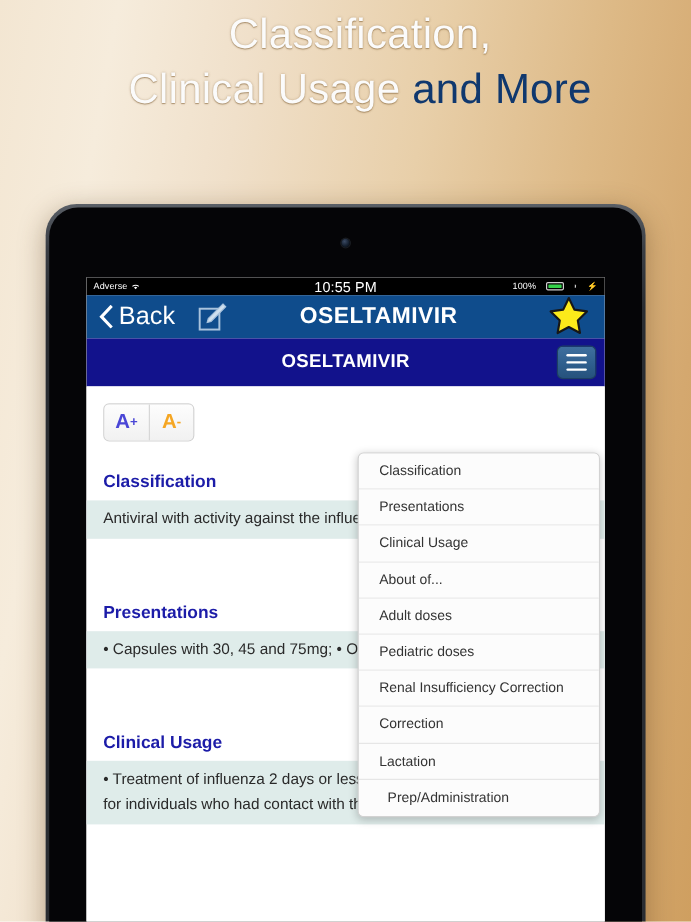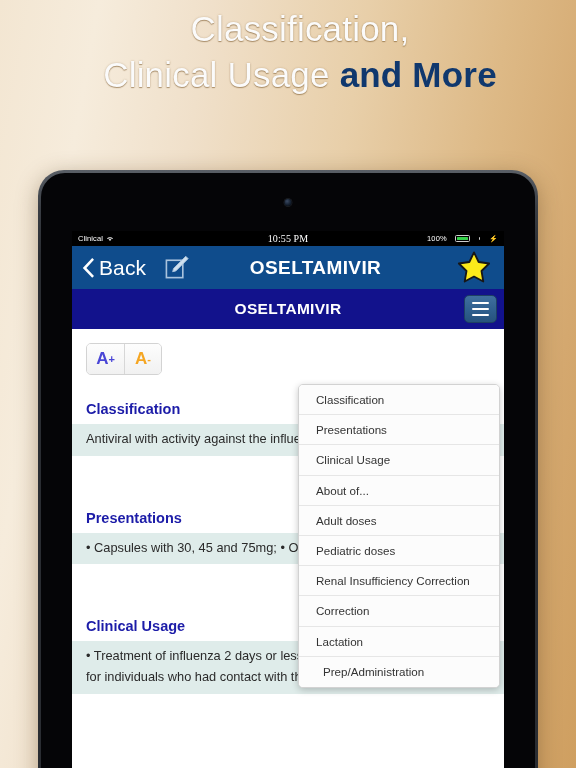--- a/index.html
+++ b/index.html
@@ -14,21 +14,21 @@
   }
 
   
   .promo {
     position:absolute; left:0; top:6px; width:576px;
     text-align:center; line-height:1.30;
     font-size:35px; font-weight:400; letter-spacing:.2px;
     color:#fbfbfb;
     text-shadow:0 1px 1px rgba(120,85,40,.55), 0 0 2px rgba(120,85,40,.35);
   }
-  .promo .accent { color:#10386e; font-weight:700; text-shadow:none; }
+  .promo .accent { color:#10386e; font-weight:400; text-shadow:none; }
   .promo .ln { display:block; white-space:nowrap;margin-left:24px; }
 
   
   .tablet {
     position:absolute; left:38px; top:170px;
     width:500px; height:620px;
     border-radius:26px 26px 0 0;
     background:linear-gradient(180deg,#5a5f66 0%,#3a3e44 6%,#2a2d32 14%);
     padding:3px 3px 0 3px;
     box-shadow:0 5px 22px rgba(90,60,25,.40);
@@ -55,33 +55,33 @@
   }
 
   
   .statusbar {
     height:15px; background:#000; color:#fff;
     display:flex; align-items:center; padding:0 6px;
     font-size:7.5px; letter-spacing:.1px;
   }
   .sb-left,.sb-right { display:flex; align-items:center; gap:3px; flex:1; }
   .sb-right { justify-content:flex-end;gap:8px; }
-  .sb-center { flex:0 0 auto; font-size:10px;font-family:Liberation Serif, serif; }
+  .sb-center { flex:0 0 auto; font-size:12px; }
   .wifi { width:8px; height:7px; display:block; }
   .batt {
     width:15px; height:7px; border:1px solid #cfcfcf; border-radius:1.5px;
     padding:1px; display:inline-block;
   }
   .batt i { display:block; height:100%; width:100%; background:#35d14a; border-radius:.5px; }
   .batt-cap { width:1.5px; height:3px; background:#cfcfcf; border-radius:0 1px 1px 0; margin-left:1px; }
   .plug { font-size:7px; color:#d8d8d8; margin-left:1px; }
 
   
   .navbar {
-    height:43px; background:#0f4c8c;
+    height:36px; background:#0f4c8c;
     display:flex; align-items:center; padding:0 10px; gap:2px;
   }
   .back-btn { display:flex; align-items:center; gap:3px; cursor:pointer; }
   .chev { width:14px; height:20px; display:block; }
   .back-label { color:#fff; font-size:21px; font-weight:400; letter-spacing:.1px; }
   .compose-btn { margin-left:16px; width:27px; height:27px; cursor:pointer; }
   .nav-title {
     flex:1; text-align:center; color:#fff;
     font-size:19px; font-weight:700; letter-spacing:.4px;
     margin-left:-14px;
@@ -164,21 +164,21 @@
 </div>
 
 <div class="tablet">
   <div class="tablet-inner">
     <div class="camera"></div>
 
     <div class="screen">
 
       <div class="statusbar">
         <div class="sb-left">
-          <span>Clinical</span>
+          <span>Adverse</span>
           <svg class="wifi" viewBox="0 0 16 12">
             <path d="M8 11.2 5.3 8.2a4.2 4.2 0 0 1 5.4 0z" fill="#fff"></path>
             <path d="M8 5.4a7 7 0 0 0-4.6 1.7l-1.3-1.4A9 9 0 0 1 8 3.4a9 9 0 0 1 5.9 2.3l-1.3 1.4A7 7 0 0 0 8 5.4z" fill="#fff"></path>
           </svg>
         </div>
         <div class="sb-center">10:55 PM</div>
         <div class="sb-right">
           <span>100%</span>
           <span class="batt">
               <i></i>

